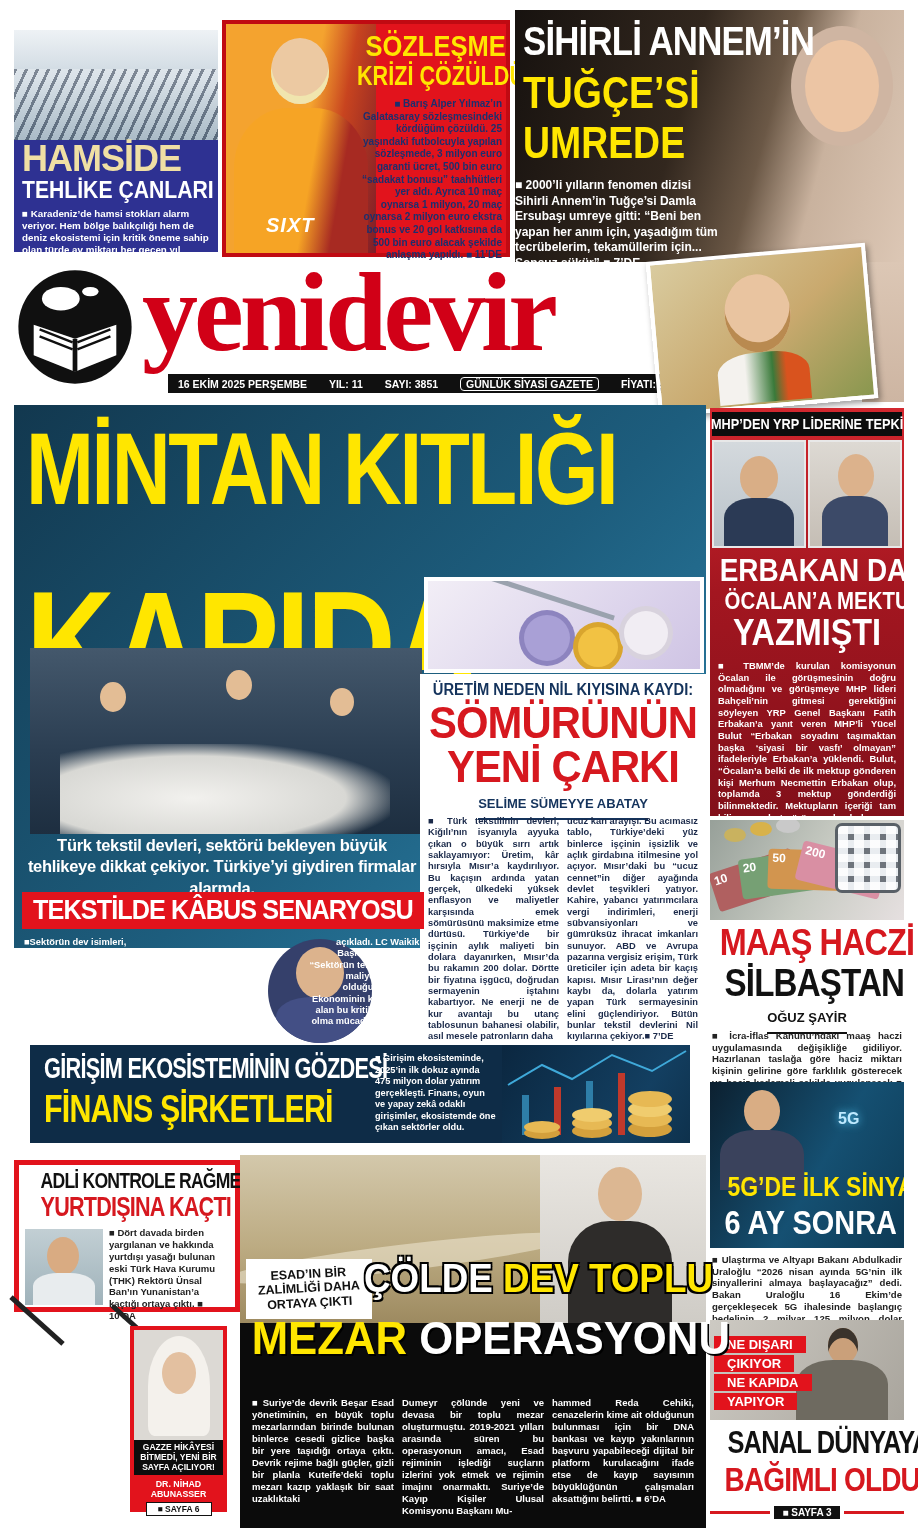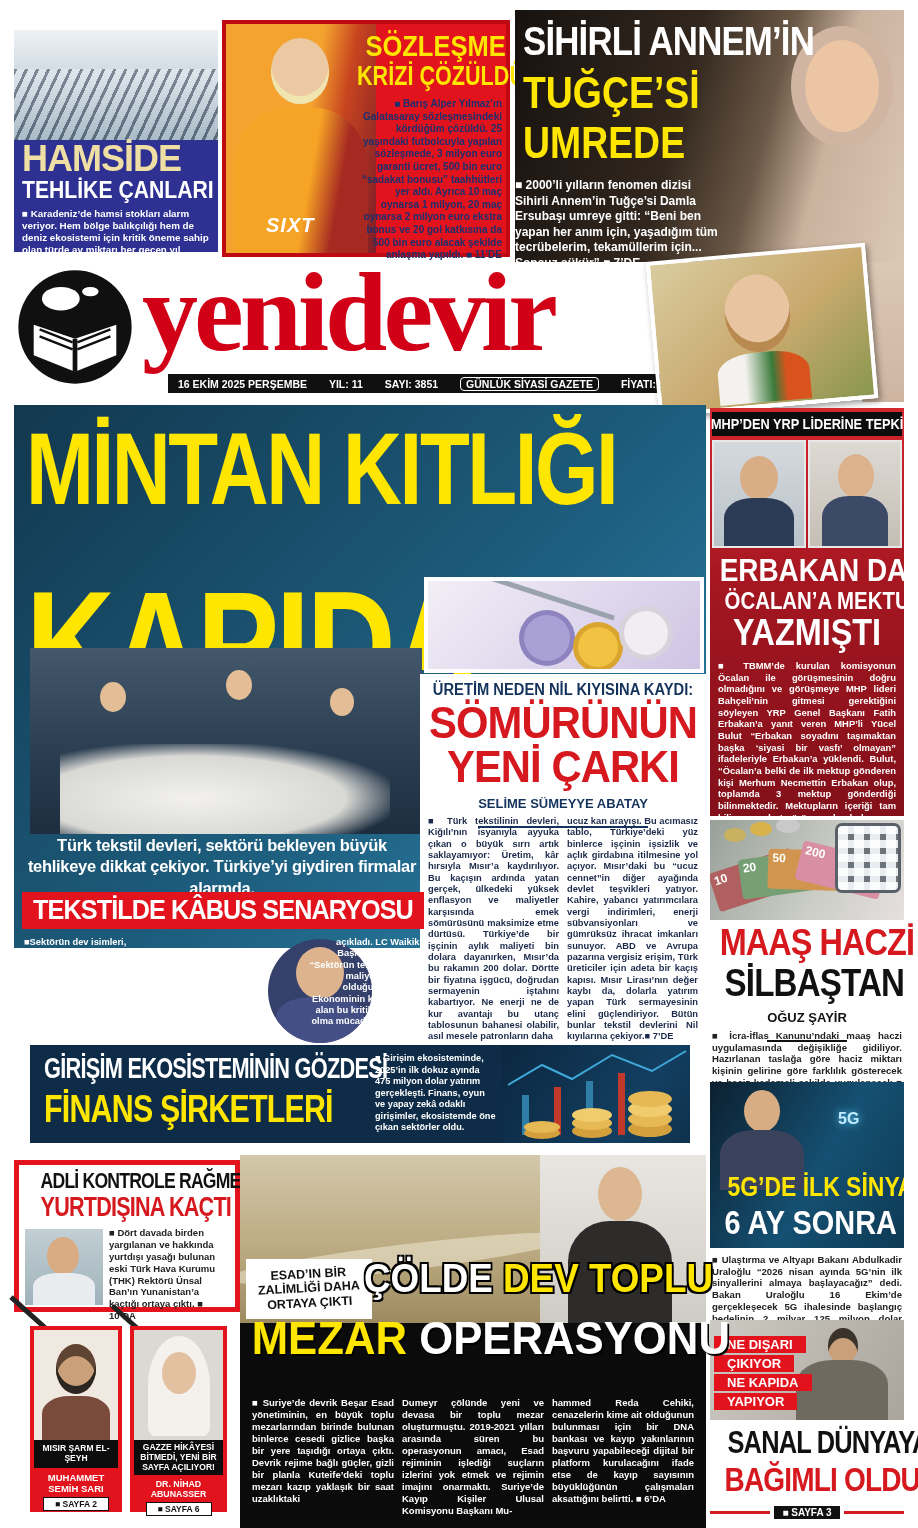--- a/index.html
+++ b/index.html
@@ -7,21 +7,21 @@
   .abs{position:absolute;}
   .ph{position:absolute;overflow:hidden;}
   .b{font-weight:bold;}
   .w{color:#fff;}
   .yl{color:#ffe600;}
   .nowrap{white-space:nowrap;}
   .ctr{text-align:center;}
   .jus{text-align:justify;}
   .sm{font-size:10px;line-height:1.24;}
   .hline{font-weight:bold;line-height:.95;}
-  .underb{border-bottom:2px solid currentColor;display:inline-block;padding-bottom:15px;}
+  .underb{border-bottom:2px solid currentColor;display:inline-block;padding-bottom:7px;}
   
   .headc{position:absolute;border-radius:50%;background:#e3bd95;}
   .torso{position:absolute;border-radius:40% 40% 0 0;}
   
   .fish{background:linear-gradient(180deg,#eef2f5 0%,#ccd7e0 45%,#8da4b4 100%);}
   .fish .scale{position:absolute;left:0;top:35%;width:100%;height:65%;background:repeating-linear-gradient(115deg,rgba(25,35,55,.45) 0 3px,rgba(255,255,255,.25) 3px 10px);}
   .foot{background:linear-gradient(100deg,#f4a32f 0 52%,#c8441f 70%,#7e1d28 100%);}
   .umre{background:linear-gradient(105deg,#17120f 0%,#32271e 42%,#6b5846 62%,#c9b29e 76%,#dcc7b5 100%);}
   .childp{background:linear-gradient(140deg,#d9cb9f 0%,#c9a96e 55%,#89974f 100%);}
   .threads{background:linear-gradient(135deg,#f2eef6 0%,#ddd5ec 60%,#cfc4e4 100%);}
@@ -238,29 +238,20 @@
     <div class="ph" style="left:6px;top:64px;width:78px;height:76px;background:linear-gradient(180deg,#c2cfd4,#9fb2ba);">
       <div class="headc" style="left:22px;top:8px;width:32px;height:38px;background:#d9ab82;"></div>
       <div class="torso" style="left:8px;top:44px;width:62px;height:32px;background:#e8ecee;"></div>
     </div>
     <div class="abs b" style="left:90px;top:62px;width:122px;font-size:9.5px;line-height:1.25;color:#222;">■ Dört davada birden yargılanan ve hakkında yurtdışı yasağı bulunan eski Türk Hava Kurumu (THK) Rektörü Ünsal Ban’ın Yunanistan’a kaçtığı ortaya çıktı. ■ 10’DA</div>
   </div>
 
   <div class="abs" style="left:2px;top:1318px;width:70px;height:5px;background:#222;transform:rotate(42deg);"></div>
   <div class="abs" style="left:102px;top:1330px;width:80px;height:5px;background:#222;transform:rotate(42deg);"></div>
 
-  <div class="colcard" style="left:30px;top:1326px;width:92px;height:186px;">
-    <div class="pht">
-      <div class="headc" style="left:22px;top:14px;width:40px;height:50px;background:#caa07a;box-shadow:0 -8px 0 #2c2620 inset, 0 12px 0 #5e4433 inset;"></div>
-      <div class="torso" style="left:8px;top:66px;width:68px;height:44px;background:#7a4a3a;"></div>
-    </div>
-    <div class="topic">MISIR ŞARM EL-ŞEYH</div>
-    <div class="nm">MUHAMMET SEMİH SARI</div>
-    <div class="pg">■ SAYFA 2</div>
-  </div>
   <div class="colcard" style="left:130px;top:1326px;width:97px;height:186px;">
     <div class="pht" style="background:#dcd9d4;">
       <div class="abs" style="left:14px;top:6px;width:62px;height:100px;border-radius:50% 50% 10% 10%;background:#f4f1ec;"></div>
       <div class="headc" style="left:28px;top:22px;width:34px;height:42px;background:#e3c0a0;"></div>
     </div>
     <div class="topic">GAZZE HİKÂYESİ BİTMEDİ, YENİ BİR SAYFA AÇILIYOR!</div>
     <div class="nm" style="font-size:8.8px;">DR. NİHAD ABUNASSER</div>
     <div class="pg">■ SAYFA 6</div>
   </div>
 

